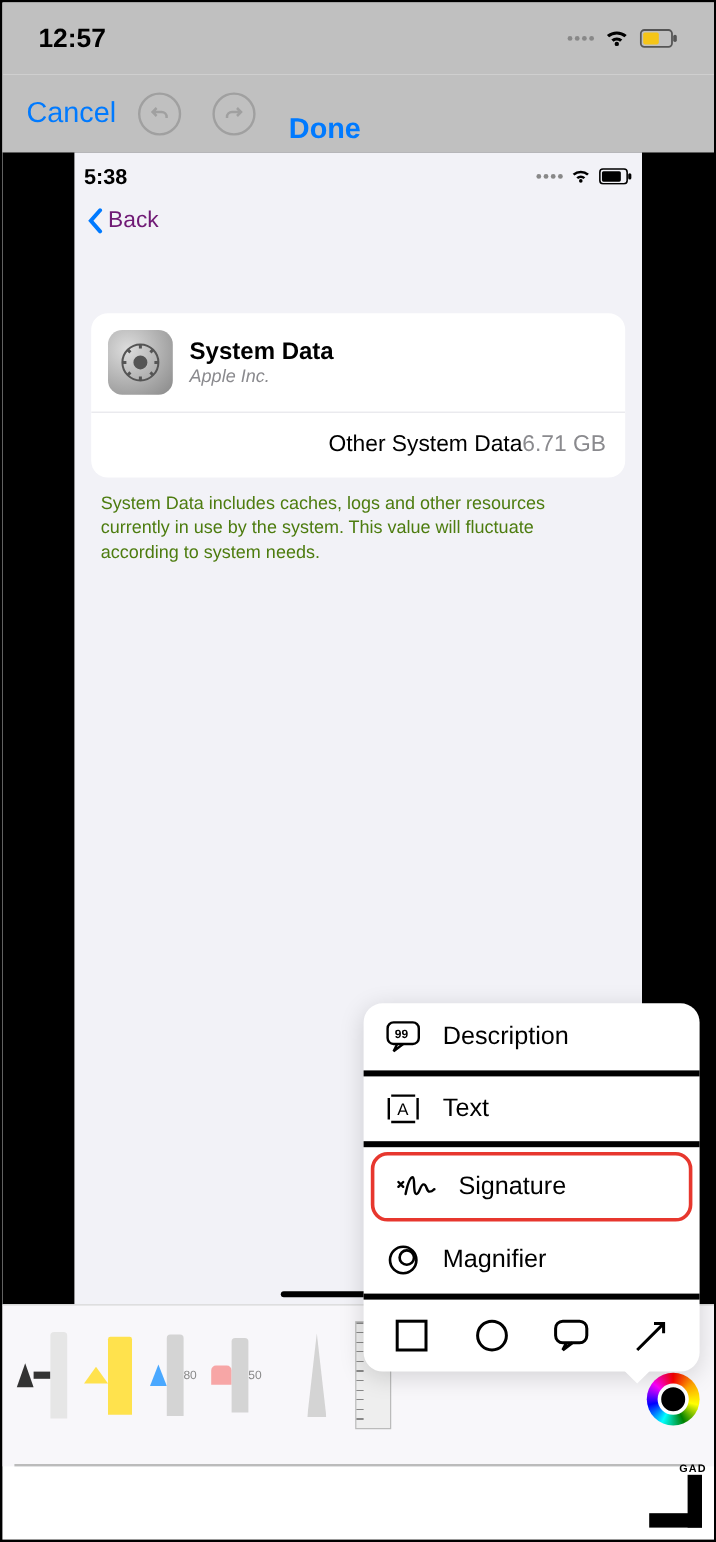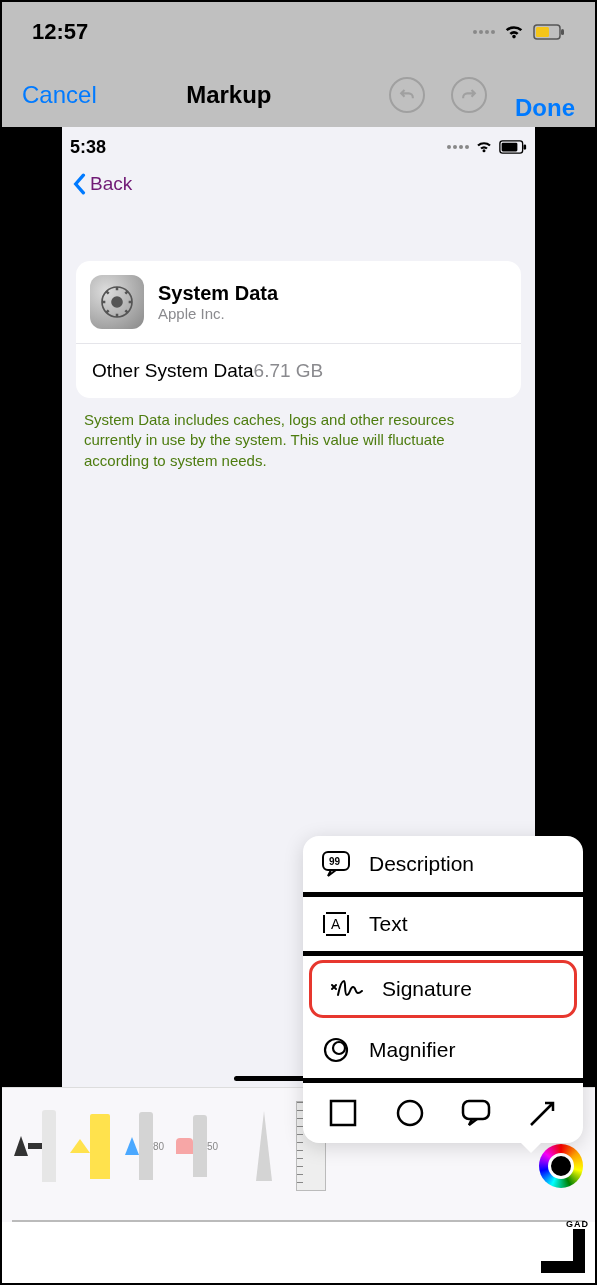--- a/index.html
+++ b/index.html
@@ -63,23 +63,23 @@
   background:#fff; border-radius:14px; margin:60px 14px 0; overflow:hidden;
 }
 .card-head { display:flex; align-items:center; padding:14px; gap:14px; }
 .settings-icon {
   width:54px; height:54px; border-radius:12px;
   background: radial-gradient(circle at 30% 30%, #ddd, #888);
   display:flex; align-items:center; justify-content:center;
 }
 .settings-icon svg { width:40px; height:40px; }
 .card-head .txt .t1 { font-size:20px; font-weight:600; }
-.card-head .txt .t2 { font-size:15px; color:#8a8a8e; }
+.card-head .txt .t2 { font-size:15px; color:#8a8a8e;font-style:italic; }
 .card-row {
-  border-top:1px solid #e5e5ea; display:flex; justify-content:flex-start;
+  border-top:1px solid #e5e5ea; display:flex; justify-content:flex-end;
   padding:16px 16px; font-size:19px;
 }
 .card-row .val { color:#8a8a8e; }
 .desc-text { color:#4d7c0f; font-size:15px; padding:12px 22px; line-height:1.35; }
 
 .home-ind { position:absolute; bottom:6px; left:50%; transform:translateX(-50%);
   width:130px; height:5px; background:#000; border-radius:3px; }
 
 .toolbar {
   height:135px; background:#f8f7fa; position:relative;
@@ -156,21 +156,20 @@
     <svg width="32" height="16" viewBox="0 0 32 16">
         <rect x="1" y="1" width="26" height="14" rx="3" fill="none" stroke="#555" stroke-width="1.5"></rect>
         <rect x="3" y="3" width="13" height="10" rx="1.5" fill="#f5c518"></rect>
         <rect x="28" y="5" width="3" height="6" rx="1.5" fill="#555"></rect>
       </svg>
   </div>
 </div>
 
 <div class="markup-header">
   <div class="cancel">Cancel</div>
-  <div class="title">Markup</div>
   <div class="undo">
     <svg width="20" height="20" viewBox="0 0 24 24" fill="none" stroke="#a0a0a0" stroke-width="2.5">
         <path d="M9 14l-4-4 4-4M5 10h9a5 5 0 015 5v1"></path>
       </svg>
   </div>
   <div class="redo">
     <svg width="20" height="20" viewBox="0 0 24 24" fill="none" stroke="#a0a0a0" stroke-width="2.5">
         <path d="M15 14l4-4-4-4M19 10h-9a5 5 0 00-5 5v1"></path>
       </svg>
   </div>

